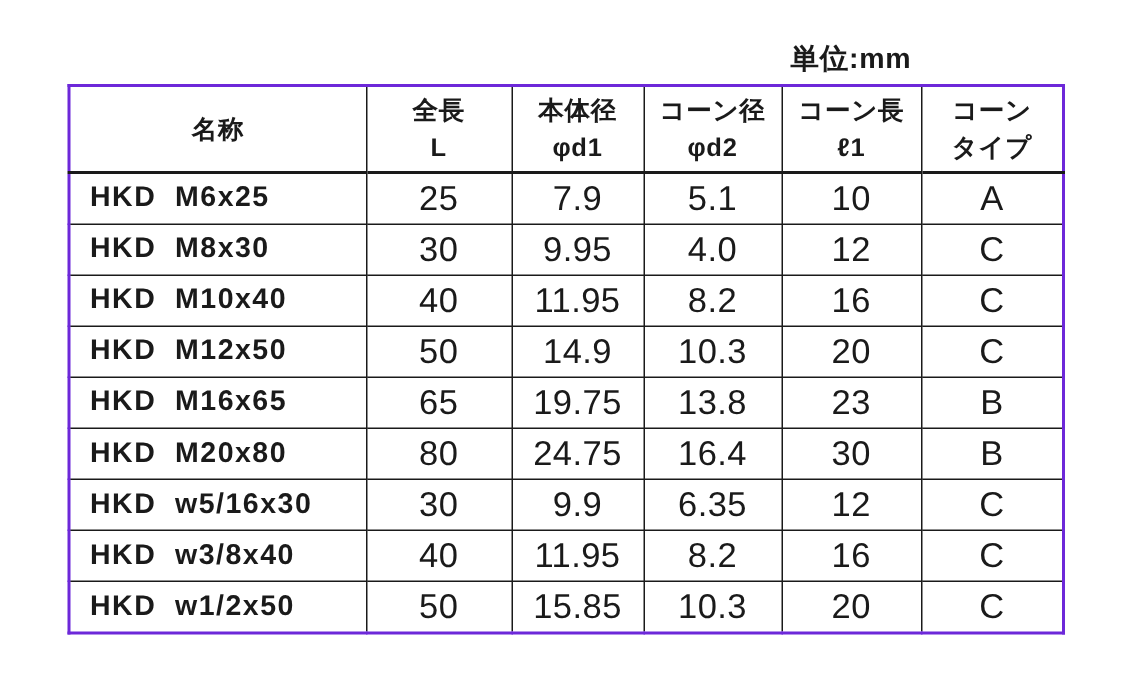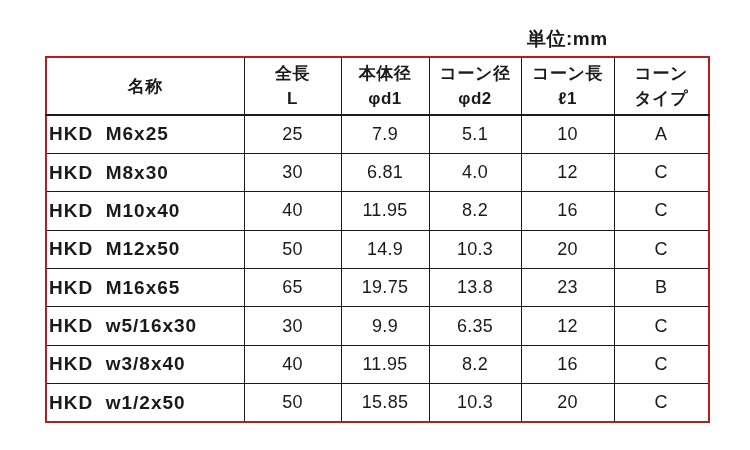--- a/index.html
+++ b/index.html
@@ -23,44 +23,44 @@
     white-space: pre;
   }
   table.spec {
     position: absolute;
     left: 45px;
     top: 56px;
     width: 663px;
     height: 367px;
     border-collapse: collapse;
     table-layout: fixed;
-    border: 2px solid #b91c1c;
+    border: 2px solid #6d28d9;
   }
   table.spec th, table.spec td {
     border: 1px solid #1a1a1a;
     padding: 0;
     vertical-align: middle;
     text-align: center;
   }
   table.spec thead th {
     border-bottom: 2px solid #1a1a1a;
     height: 56px;
     font-size: 17px;
     font-weight: bold;
   }
   .hline { display: block; line-height: 25px; letter-spacing: 0.5px; }
   table.spec tbody tr { height: 31px; }
   table.spec tbody td {
-    font-size: 18px;
+    font-size: 23px;
     font-weight: normal;
     letter-spacing: 0.3px;
   }
   table.spec tbody td.name {
     text-align: left;
-    padding-left: 2px;
+    padding-left: 13px;
     font-size: 19px;
     font-weight: bold;
     letter-spacing: 1px;
     white-space: pre;
   }
   col.c-name { width: 198px; }
   col.c-len  { width: 97px; }
   col.c-d1   { width: 88px; }
   col.c-d2   { width: 92px; }
   col.c-l1   { width: 93px; }
@@ -115,21 +115,21 @@
         <td class="name">HKD  M6x25</td>
         <td>25</td>
         <td>7.9</td>
         <td>5.1</td>
         <td>10</td>
         <td>A</td>
       </tr>
       <tr>
         <td class="name">HKD  M8x30</td>
         <td>30</td>
-        <td>6.81</td>
+        <td>9.95</td>
         <td>4.0</td>
         <td>12</td>
         <td>C</td>
       </tr>
       <tr>
         <td class="name">HKD  M10x40</td>
         <td>40</td>
         <td>11.95</td>
         <td>8.2</td>
         <td>16</td>
@@ -142,20 +142,28 @@
         <td>10.3</td>
         <td>20</td>
         <td>C</td>
       </tr>
       <tr>
         <td class="name">HKD  M16x65</td>
         <td>65</td>
         <td>19.75</td>
         <td>13.8</td>
         <td>23</td>
+        <td>B</td>
+      </tr>
+      <tr>
+        <td class="name">HKD  M20x80</td>
+        <td>80</td>
+        <td>24.75</td>
+        <td>16.4</td>
+        <td>30</td>
         <td>B</td>
       </tr>
       <tr>
         <td class="name">HKD  w5/16x30</td>
         <td>30</td>
         <td>9.9</td>
         <td>6.35</td>
         <td>12</td>
         <td>C</td>
       </tr>

